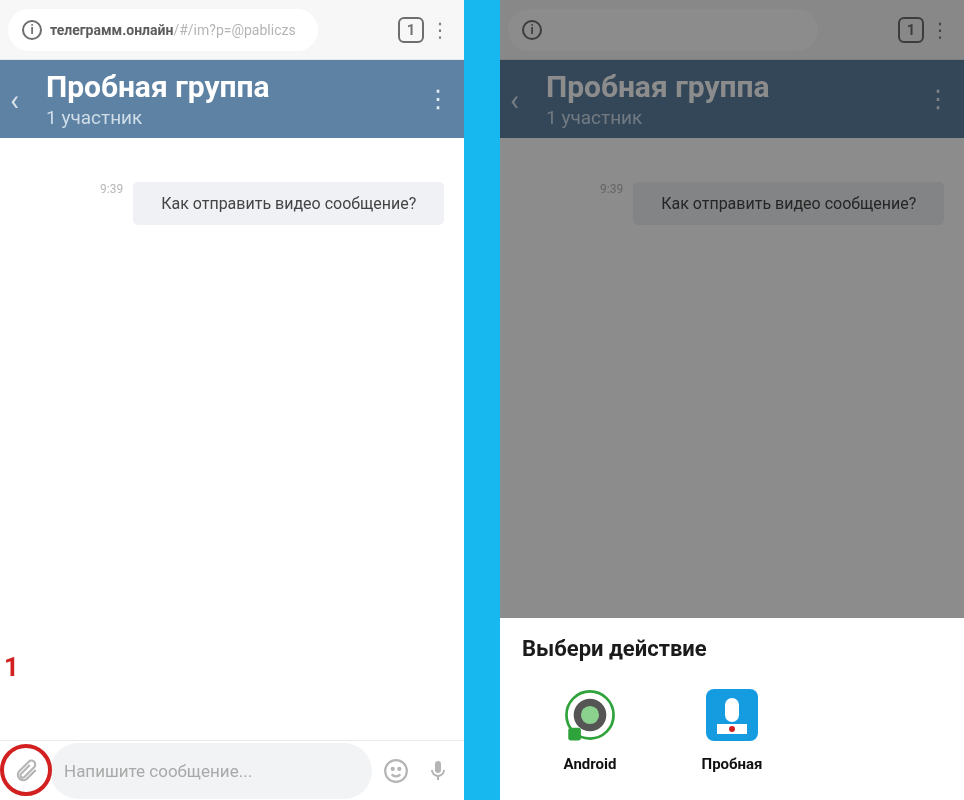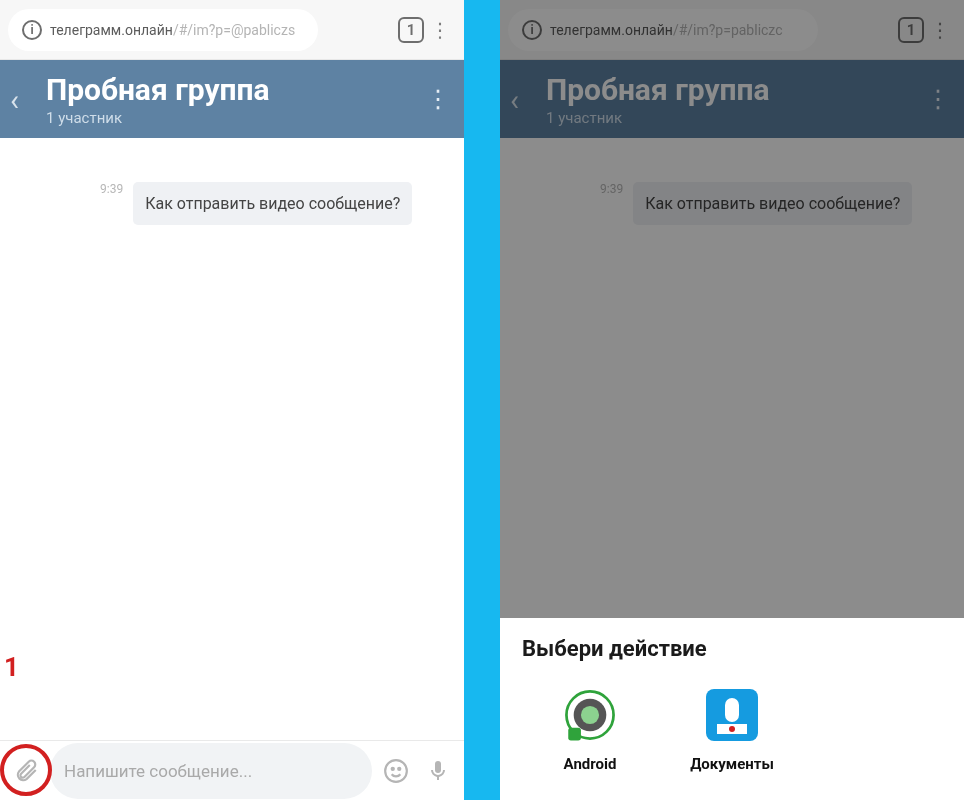--- a/index.html
+++ b/index.html
@@ -49,21 +49,21 @@
   .info-icon {
     width: 20px; height: 20px;
     border: 2px solid #6e6e6e;
     border-radius: 50%;
     display: inline-flex;
     align-items: center; justify-content: center;
     font-size: 12px; font-weight: bold;
     flex-shrink: 0;
   }
   .url-text { white-space: nowrap; overflow: hidden; }
-  .url-bold { font-weight: 400; color: #5c5c5c; }
+  .url-bold { font-weight: 700; color: #5c5c5c; }
   .url-rest { color: #b4b4b4; }
   .tabs-icon {
     margin-left: auto;
     width: 26px; height: 26px;
     border: 2.5px solid #6e6e6e;
     border-radius: 6px;
     display: flex; align-items: center; justify-content: center;
     font-size: 15px; color: #6e6e6e; font-weight: 600;
   }
   .browser-menu {
@@ -77,41 +77,41 @@
     height: 78px;
     background: #5e82a3;
     display: flex;
     align-items: center;
     padding: 0 10px;
     color: #fff;
   }
   .back-icon { width:32px; font-size:30px; color:#d9e3ec; }
   .chat-title-block { flex: 1; margin-left: 4px; }
   .chat-title { font-size: 30px; font-weight: 700; }
-  .chat-sub { font-size: 15px; color: #cfdde9; margin-top: 2px; }
+  .chat-sub { font-size: 19px; color: #cfdde9; margin-top: 2px; }
   .chat-menu { width: 32px; text-align:center; color:#e5edf4; font-size:24px;}
 
   
   .chat-body {
     flex: 1;
     background: #fff;
     padding: 14px 10px;
     position: relative;
   }
   .msg-row {
     display: flex;
     align-items: flex-start;
     margin-top: 30px;
     gap: 10px;
   }
   .msg-time { font-size: 12px; color: #b7b7b7; margin-left: 90px; padding-bottom: 10px;}
   .msg-bubble {
     background: #eff1f4;
     border-radius: 5px;
-    padding: 12px 12px;
+    padding: 12px 28px;
     font-size: 16px;
     color: #444;
   }
 
   
   .input-bar {
     height: 60px;
     background: #fff;
     border-top: 1px solid #e9e9e9;
     display: flex;
@@ -257,23 +257,20 @@
         </svg>
     </div>
     <div class="attach-highlight"></div>
   </div>
 </div>
 
 <div class="phone phone-right">
   <div class="browser-bar">
     <div class="url-pill">
       <span class="info-icon">i</span>
-      <span class="url-text">
-        <span class="url-bold">телеграмм.онлайн</span><span class="url-rest">/#/im?p=pabliczc</span>
-      </span>
     </div>
     <div class="tabs-icon">1</div>
     <div class="browser-menu">⋮</div>
   </div>
 
   <div class="chat-header">
     <div class="back-icon">‹</div>
     <div class="chat-title-block">
       <div class="chat-title">Пробная группа</div>
       <div class="chat-sub">1 участник</div>
@@ -310,19 +307,19 @@
       <div class="sheet-item">
         <div class="sheet-icon">
           <div class="dict-icon">
             <svg width="30" height="38" viewBox="0 0 30 38">
               <rect x="8" y="2" width="14" height="24" rx="7" fill="#fff"></rect>
               <rect x="0" y="28" width="30" height="10" fill="#fff"></rect>
               <circle cx="15" cy="33" r="3" fill="#d22020"></circle>
             </svg>
           </div>
         </div>
-        <div class="sheet-label">Документы</div>
+        <div class="sheet-label">Пробная</div>
       </div>
 
     </div>
 
   </div>
 </div>
 
 </body></html>

